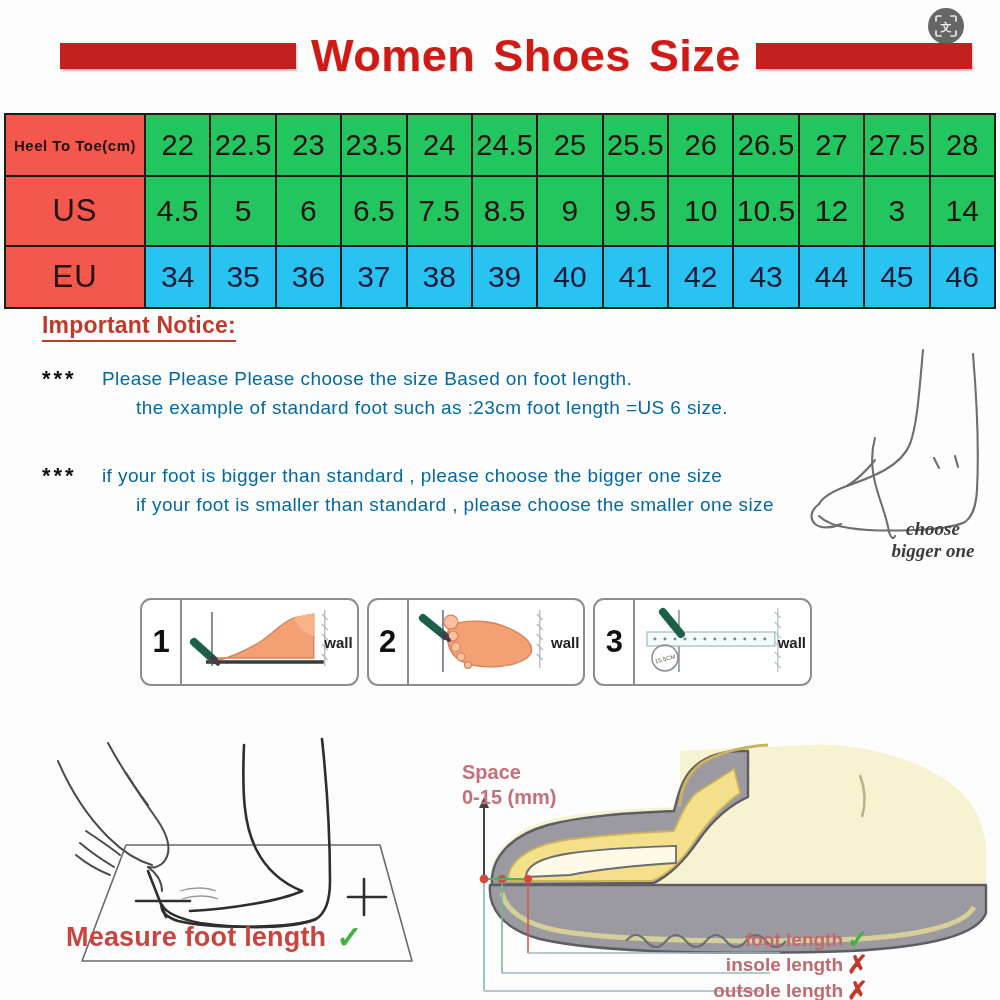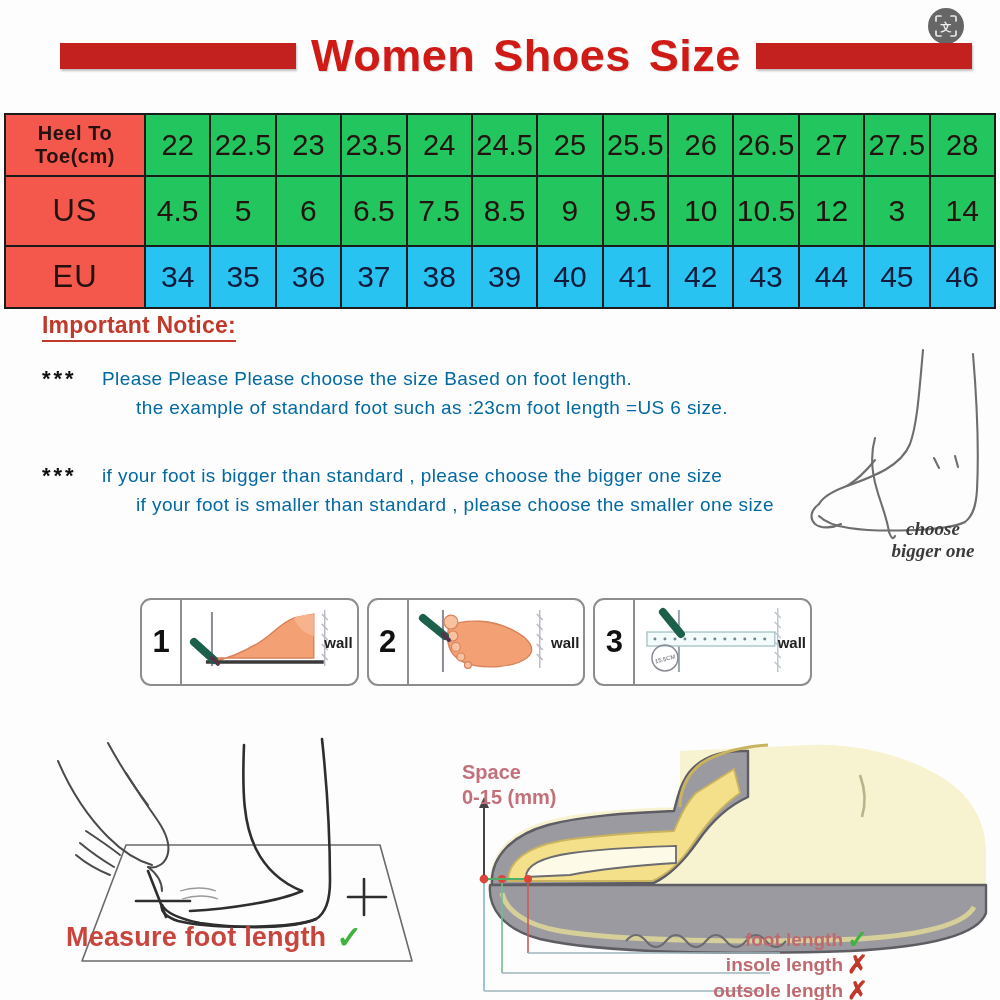--- a/index.html
+++ b/index.html
@@ -43,21 +43,21 @@
   }
   .size-table td{
     border:2px solid #1b1b1b;
     text-align:center;vertical-align:middle;
     font-family:"Liberation Sans", sans-serif;
     color:#241210;
   }
   .rowlabel{
     background:#f4574c;width:136px;font-weight:700;color:#2a0d0b;
   }
-  .rowlabel.small{font-size:20px;letter-spacing:.5px;font-weight:700;}
+  .rowlabel.small{font-size:15px;letter-spacing:.5px;font-weight:700;}
   .rowlabel.big{font-size:31px;font-weight:400;letter-spacing:1px;}
   .c-beige{background:#22c55e;}
   .c-blue{background:#29c3f2;}
   .row-cm td{height:58px;font-size:29px;}
   .row-us td{height:66px;font-size:30px;}
   .row-eu td{height:58px;font-size:30px;}
   .row-eu td.c-blue{color:#121a3a;}
 
   
   .notice{position:absolute;left:10px;top:312px;width:860px;margin-left:32px;}

